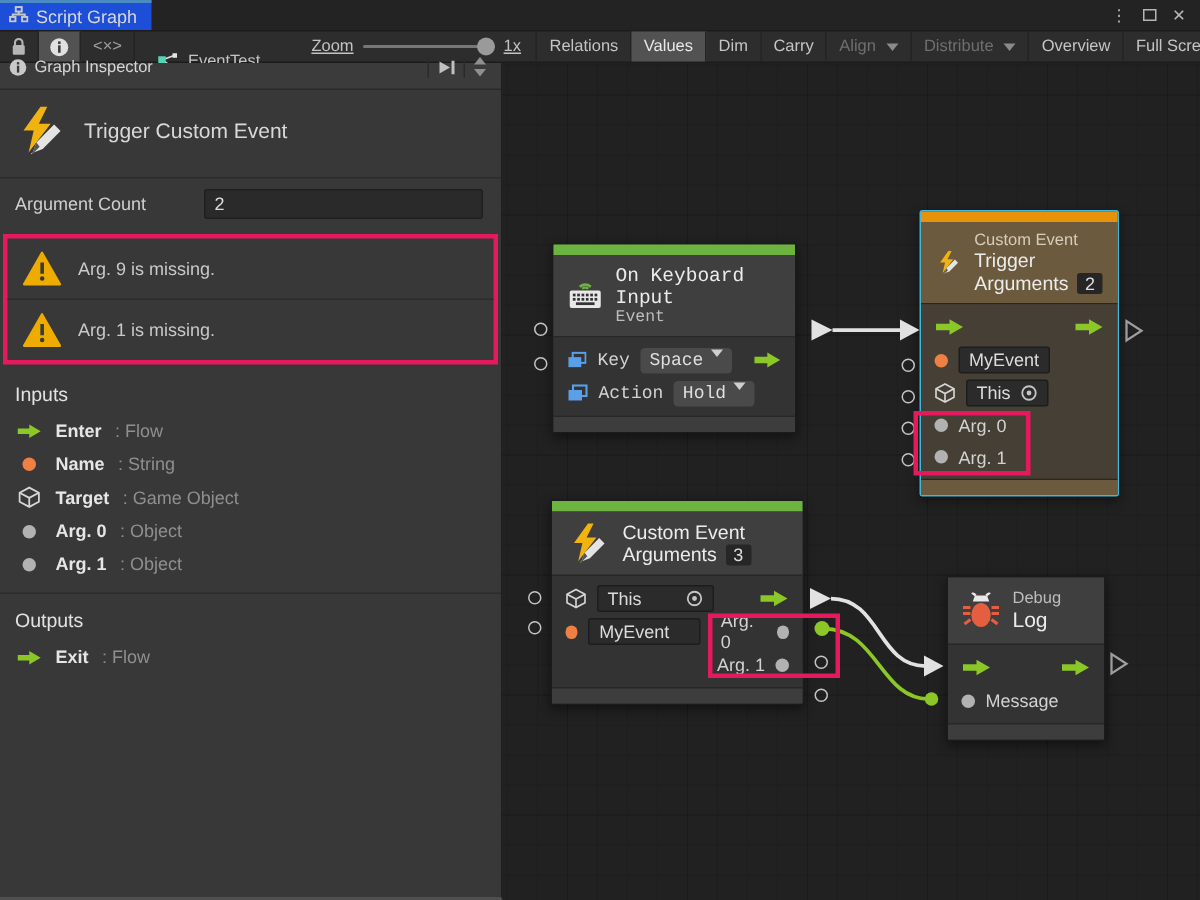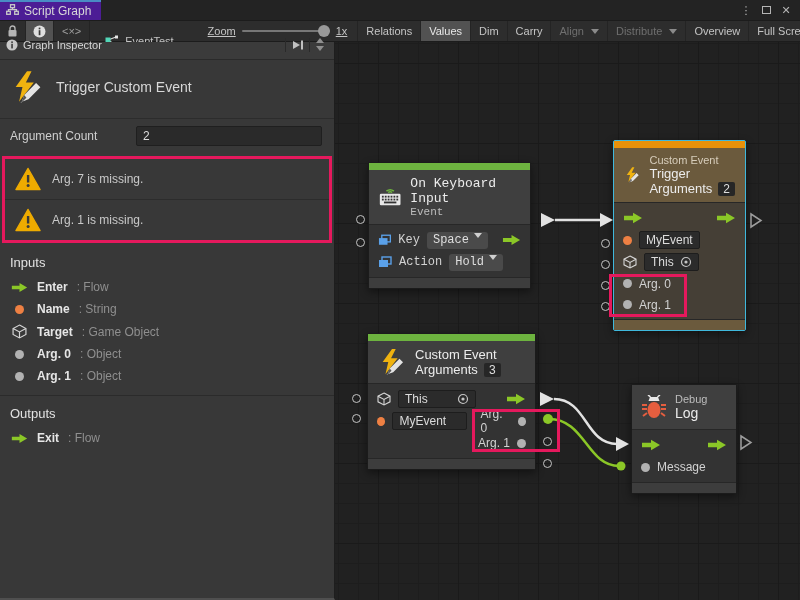--- a/index.html
+++ b/index.html
@@ -2,21 +2,21 @@
 <html><head>
 <meta charset="utf-8">
 <style>
   * { margin:0; padding:0; box-sizing:border-box; }
   html,body { width:800px; height:600px; overflow:hidden; background:#191919;
     font-family:"Liberation Sans", sans-serif; -webkit-font-smoothing:antialiased; }
   .window { position:relative; width:800px; height:600px; background:#282828; display:flex; flex-direction:column; }
 
   
   .tabbar { height:20px; background:#232323; display:flex; align-items:stretch; flex:0 0 auto; }
-  .tab { display:flex; align-items:center; gap:5px; padding:0 10px 0 6px; background:#4c1d95;
+  .tab { display:flex; align-items:center; gap:5px; padding:0 10px 0 6px; background:#1d4ed8;
          border-top:2px solid #4a8bc4; color:#d8d8d8; font-size:12px; }
   .win-controls { margin-left:auto; display:flex; align-items:center; gap:4px; padding-right:6px; color:#b5b5b5; }
   .win-btn { width:16px; height:16px; display:flex; align-items:center; justify-content:center; font-size:11px; }
   .maxbox { width:9px; height:8px; border:1.5px solid #b5b5b5; display:inline-block; }
 
   
   .toolbar { height:22px; background:#2d2d2d; border-top:1px solid #1c1c1c; border-bottom:1px solid #1c1c1c;
              display:flex; align-items:stretch; font-size:11px; color:#c4c4c4; flex:0 0 auto; }
   .tbtn { display:flex; align-items:center; gap:4px; padding:0 8px; border-right:1px solid #242424; white-space:nowrap; }
   .tbtn.icon-only { padding:0 7px; }
@@ -232,21 +232,21 @@
         <input class="arg-input" value="2" style="">
       </div>
 
       <div class="warn-box">
         <div class="warn-row">
           <svg width="26" height="24" viewBox="0 0 26 24">
               <path d="M13 1.5 L25 22.5 H1 Z" fill="#eeab00" stroke="#eeab00" stroke-width="1.5" stroke-linejoin="round"></path>
               <rect x="11.9" y="8" width="2.4" height="7.5" fill="#3a3a3a"></rect>
               <circle cx="13.1" cy="18.6" r="1.5" fill="#3a3a3a"></circle>
             </svg>
-          <span>Arg. 7 is missing.</span>
+          <span>Arg. 9 is missing.</span>
         </div>
         <div class="warn-row">
           <svg width="26" height="24" viewBox="0 0 26 24">
               <path d="M13 1.5 L25 22.5 H1 Z" fill="#eeab00" stroke="#eeab00" stroke-width="1.5" stroke-linejoin="round"></path>
               <rect x="11.9" y="8" width="2.4" height="7.5" fill="#3a3a3a"></rect>
               <circle cx="13.1" cy="18.6" r="1.5" fill="#3a3a3a"></circle>
             </svg>
           <span>Arg. 1 is missing.</span>
         </div>
       </div>

